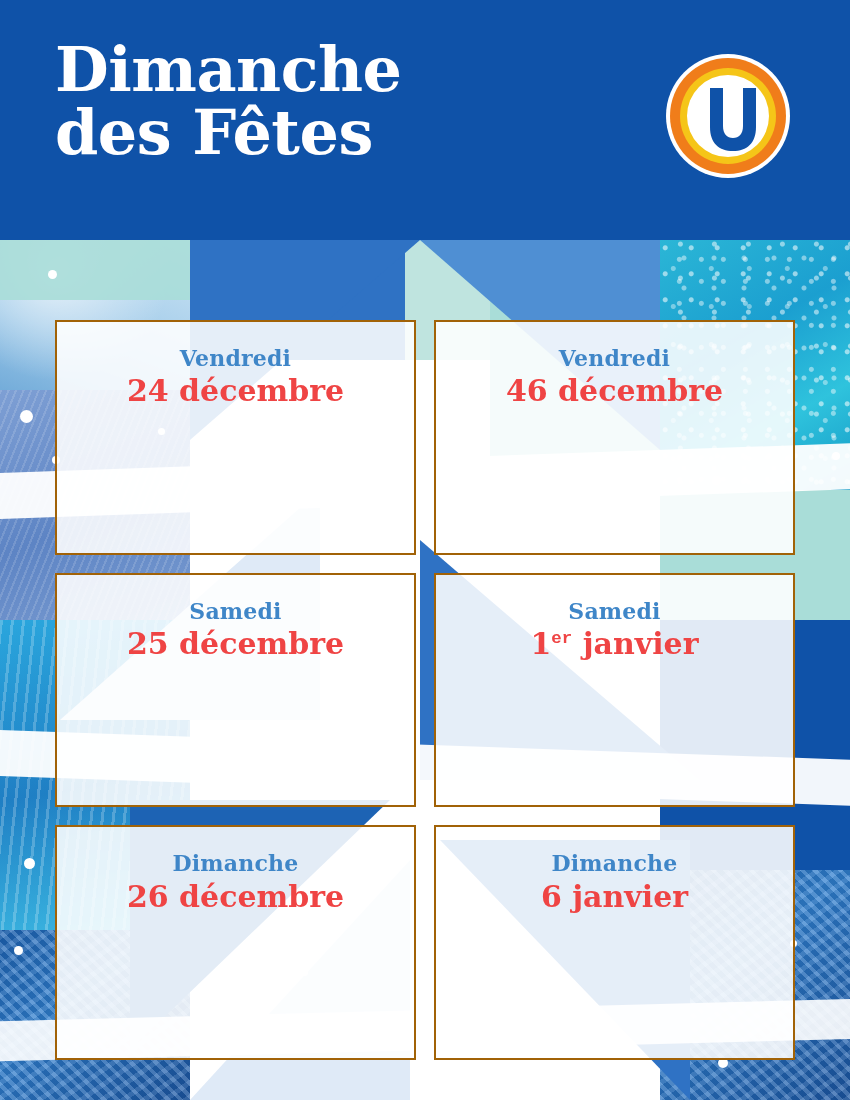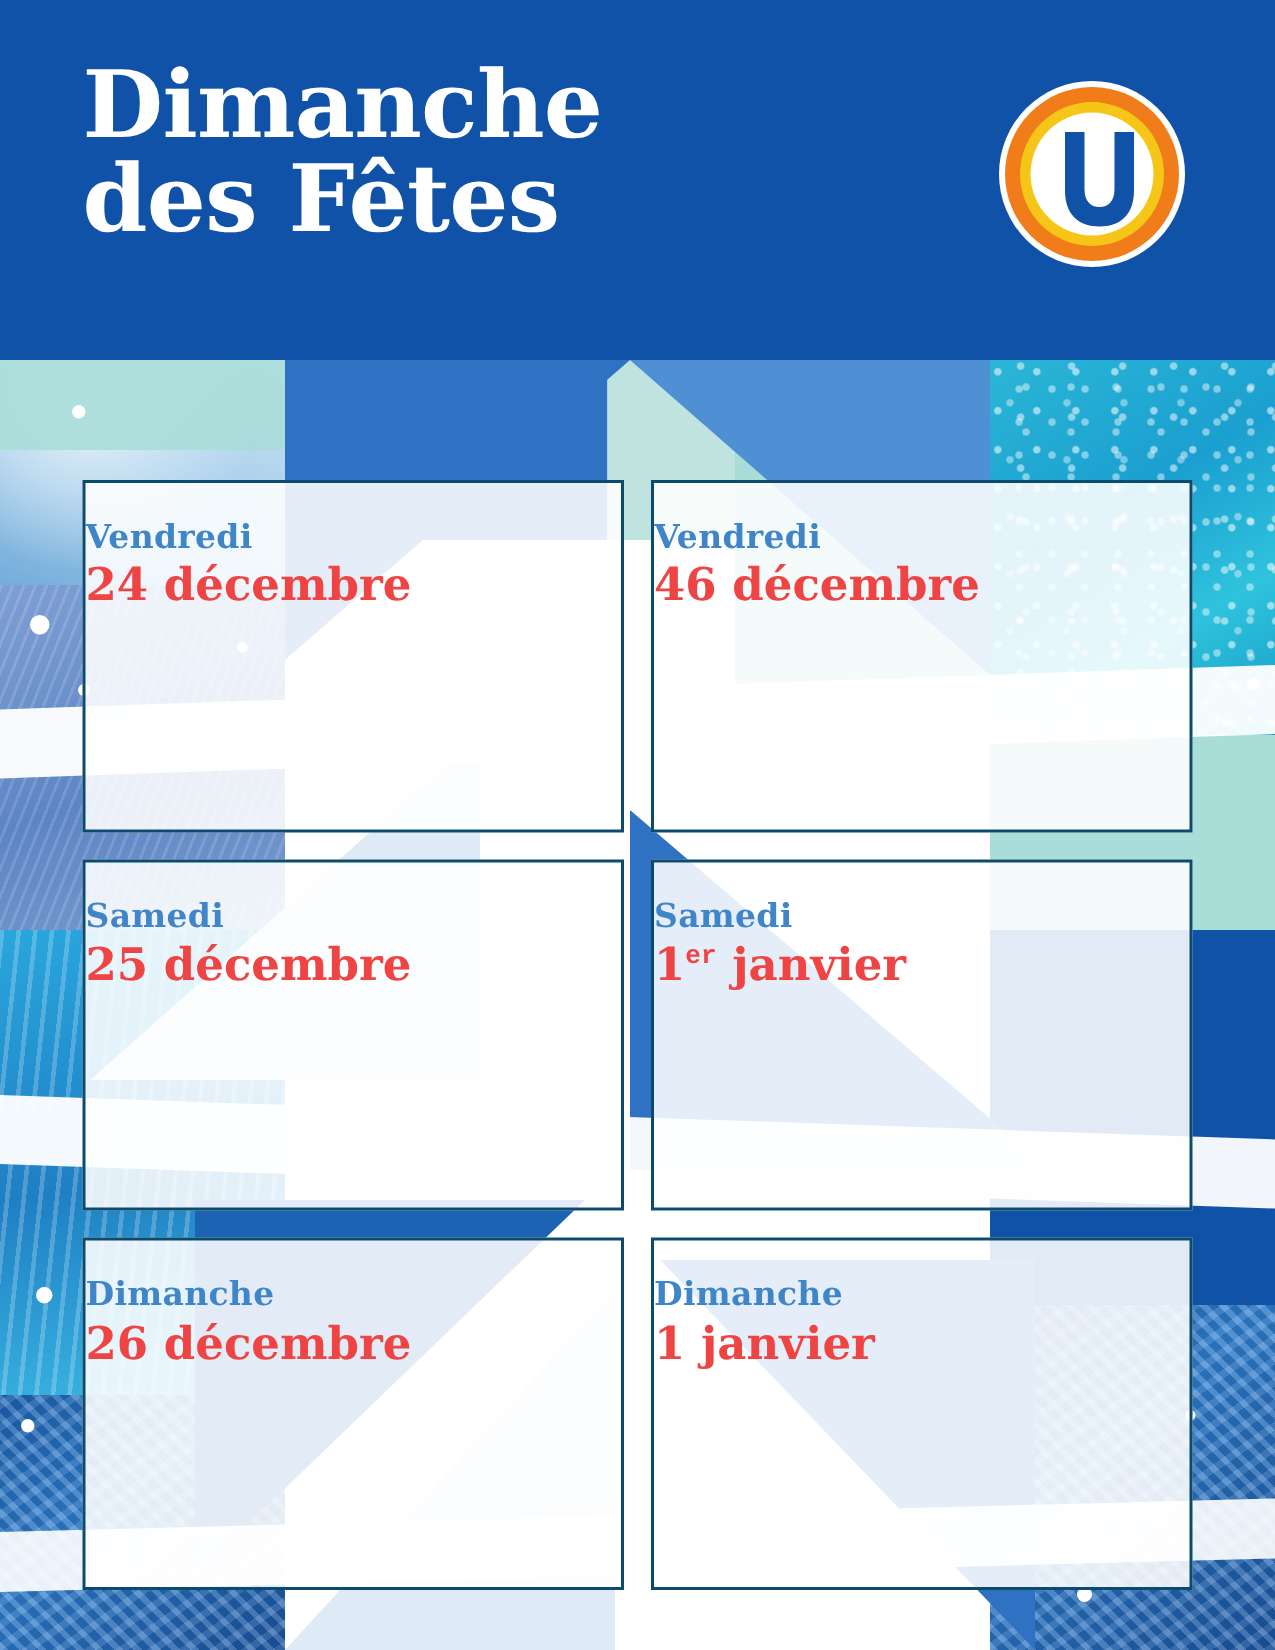--- a/index.html
+++ b/index.html
@@ -133,25 +133,25 @@
     display: grid;
     grid-template-columns: 1fr 1fr;
     grid-template-rows: 1fr 1fr 1fr;
     column-gap: 18px;
     row-gap: 18px;
     padding: 80px 55px 40px 55px;
   }
 
   .card {
     position: relative;
-    border: 2px solid #0c4a6e;
+    border: 2px solid #a16207;
     background: rgba(255,255,255,0.88);
     display: flex;
     flex-direction: column;
-    align-items: flex-start;
+    align-items: center;
     padding-top: 24px;
   }
 
   .card-day {
     font-family: "DejaVu Serif", serif;
     font-weight: bold;
     font-size: 22px;
     color: #3f86c8;
     letter-spacing: 0.2px;
     line-height: 1.1;
@@ -271,17 +271,17 @@
       </div>
     </div>
 
     <div class="card">
       <div class="card-day">Dimanche</div>
       <div class="card-date">26 décembre</div>
     </div>
 
     <div class="card">
       <div class="card-day">Dimanche</div>
-      <div class="card-date">1 janvier</div>
+      <div class="card-date">6 janvier</div>
     </div>
 
   </div>
 </div>
 
 </body></html>

